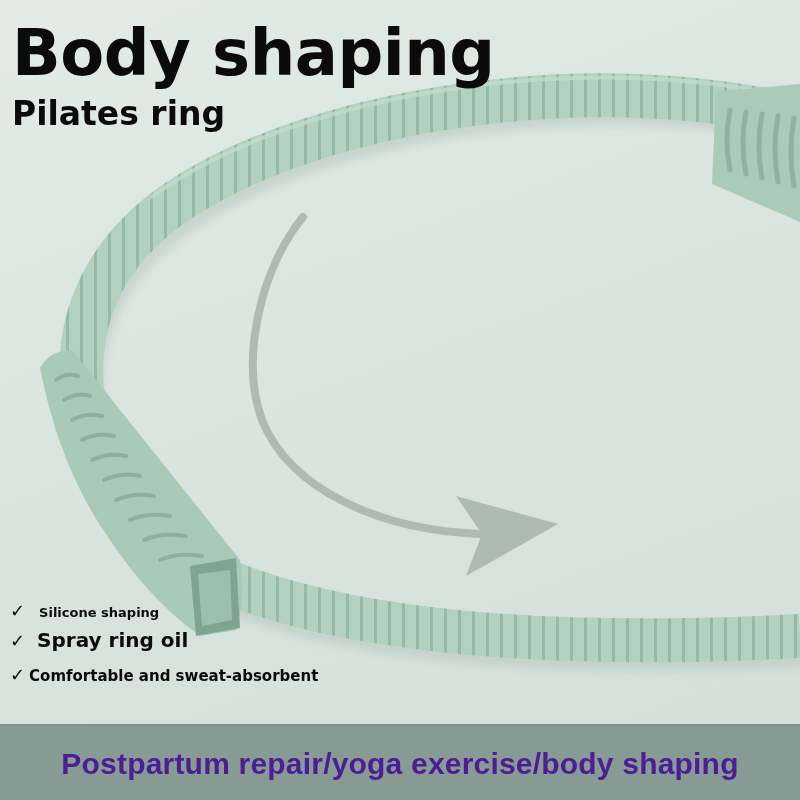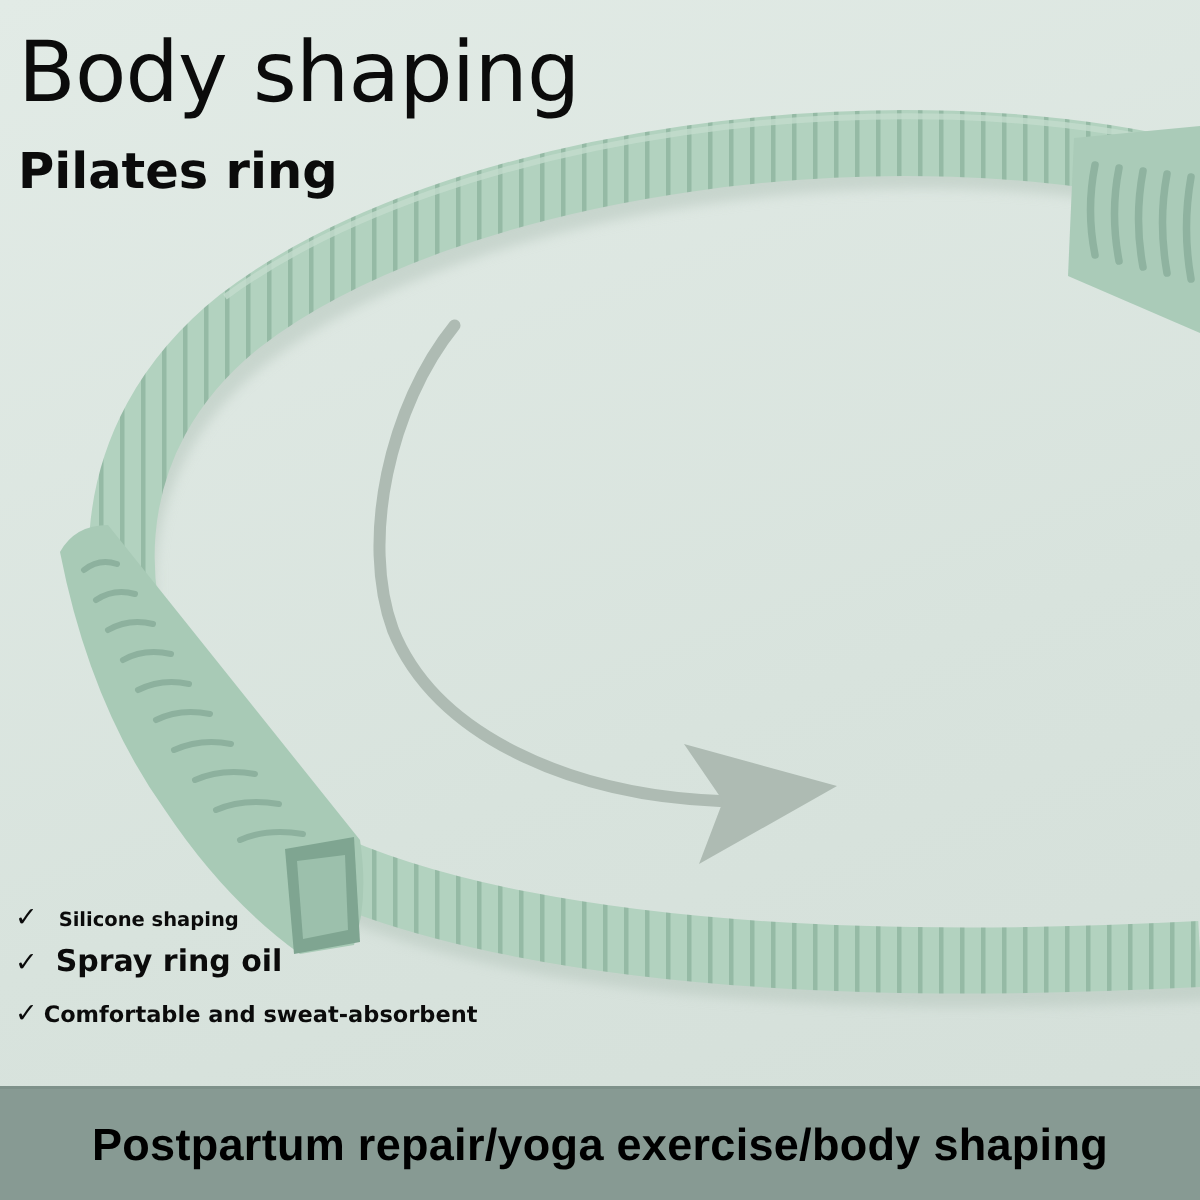--- a/index.html
+++ b/index.html
@@ -1,31 +1,31 @@
 <!DOCTYPE html>
 <html><head>
 <meta charset="utf-8">
 <style>
   html, body { margin:0; padding:0; }
   body { width:800px; height:800px; overflow:hidden; background:#dce6e0; font-family:"DejaVu Sans", sans-serif; }
   .stage { position:relative; width:800px; height:800px; background:linear-gradient(160deg,#e2ebe6 0%,#d8e3dd 60%,#d4dfd9 100%); overflow:hidden; }
   svg.art { position:absolute; left:0; top:0; }
-  .title { position:absolute; left:12px; top:18px; font-size:56px; font-weight:normal; color:#0b0b0b; letter-spacing:-0.5px; margin:0; line-height:1.1; }
+  .title { position:absolute; left:12px; top:18px; font-size:64px; font-weight:bold; color:#0b0b0b; letter-spacing:-0.5px; margin:0; line-height:1.1; }
   .subtitle { position:absolute; left:12px; top:94px; font-size:33px; font-weight:bold; color:#0b0b0b; margin:0; }
   .features { position:absolute; left:10px; top:600px; list-style:none; margin:0; padding:0; }
   .feature { display:flex; align-items:baseline; color:#0b0b0b; font-weight:bold; }
   .check { font-family:"DejaVu Serif", serif; font-weight:normal; font-size:18px; margin-right:8px; }
   .f1 { font-size:13px; height:28px; }
   .f1 .check { margin-right:14px; }
   .f2 { font-size:20px; height:36px; }
   .f2 .check { margin-right:12px; }
   .f3 { font-size:15px; height:28px; }
   .f3 .check { margin-right:4px; }
   .banner { position:absolute; left:0; top:724px; width:800px; height:76px; background:#879a93; border-top:2px solid #7e918a; display:flex; align-items:center; justify-content:center; }
-  .banner-text { font-family:"Liberation Sans", sans-serif; font-weight:bold; font-size:30px; color:#000000; letter-spacing:0.2px; }
+  .banner-text { font-family:"Liberation Sans", sans-serif; font-weight:bold; font-size:30px; color:#4c1d95; letter-spacing:0.2px; }
 </style>
 </head>
 <body>
 
 <div class="stage">
 
   <svg class="art" width="800" height="800" viewBox="0 0 800 800">
     <defs>
       <pattern id="ribs" patternUnits="userSpaceOnUse" width="14" height="14">
         <rect width="14" height="14" fill="#b2d2bf"></rect>

